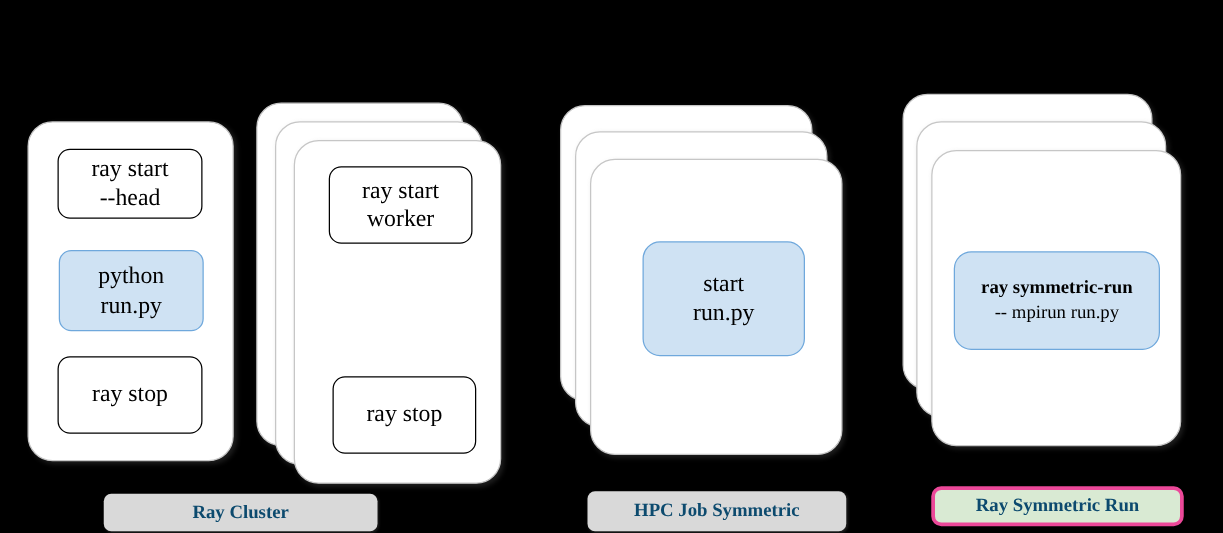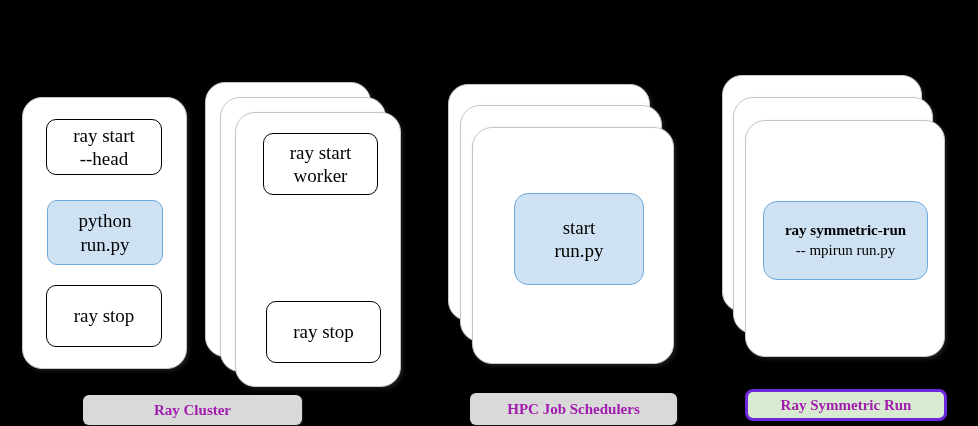--- a/index.html
+++ b/index.html
@@ -55,24 +55,24 @@
 
   .badge {
     position: absolute;
     display: flex;
     align-items: center;
     justify-content: center;
     text-align: center;
     font-weight: bold;
     font-size: 15px;
     border-radius: 6px;
-    color: #a21caf;
+    color: #0c4a6e;
   }
   .badge.gray  { background: #d9d9d9; box-shadow: 1px 1px 2px rgba(100,100,100,0.3); }
-  .badge.green { background: #d9ead3; border: 3px solid #6d28d9; border-radius: 8px; }
+  .badge.green { background: #d9ead3; border: 3px solid #ec4899; border-radius: 8px; }
 
   
   .g1-card { left: 22px; top: 65px; width: 165px; height: 272px; }
   .g1-b1 { left: 23px; top: 21px;  width: 116px; height: 56px; }
   .g1-b2 { left: 24px; top: 102px; width: 116px; height: 65px; text-align: center; }
   .g1-b3 { left: 23px; top: 187px; width: 116px; height: 62px; }
 
   
   .g2 { left: 205px; top: 50px; width: 196px; height: 306px; }
   .g2 .card { width: 166px; height: 275px; }
@@ -140,16 +140,16 @@
     <div class="card back2"></div>
     <div class="card front">
       <div class="cmd blue big-blue g4-b1">
         <div class="sym-title">ray symmetric-run</div>
         <div class="sym-sub">-- mpirun run.py</div>
       </div>
     </div>
   </div>
 
   <div class="badge gray badge-ray-cluster">Ray Cluster</div>
-  <div class="badge gray badge-hpc">HPC Job Schedulers</div>
+  <div class="badge gray badge-hpc">HPC Job Symmetric</div>
   <div class="badge green badge-symmetric">Ray Symmetric Run</div>
 
 </div>
 
 </body></html>

